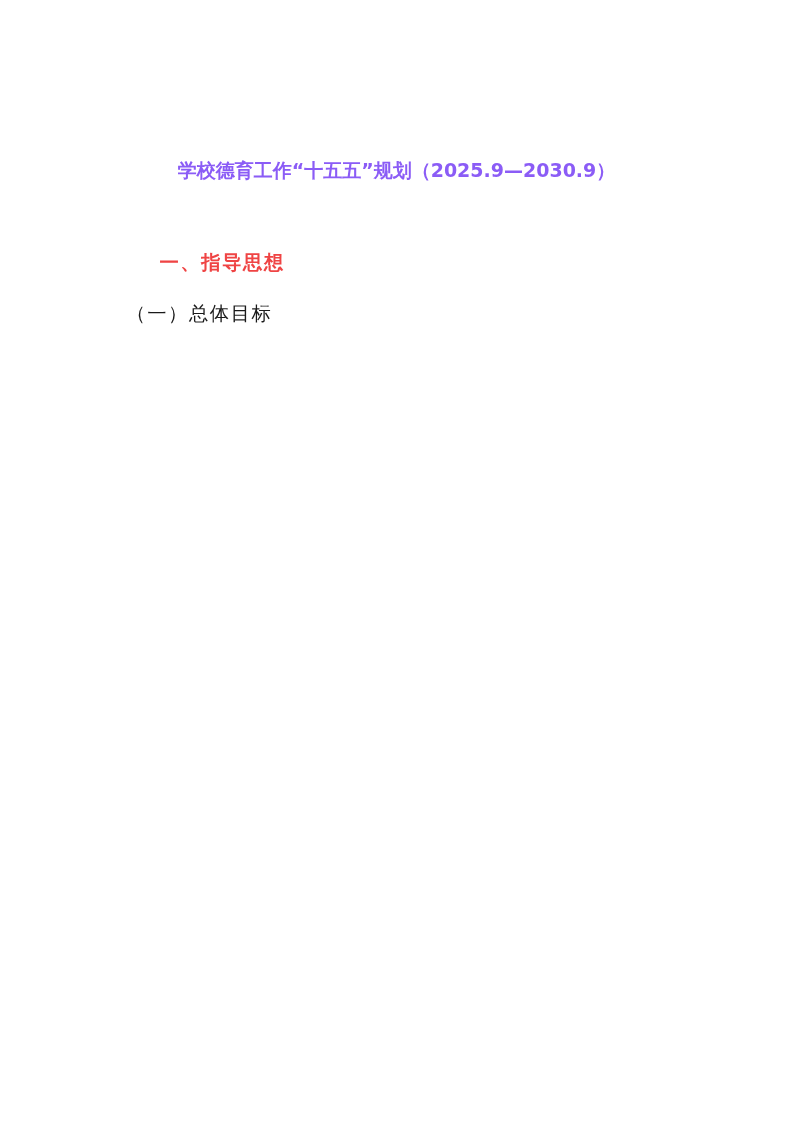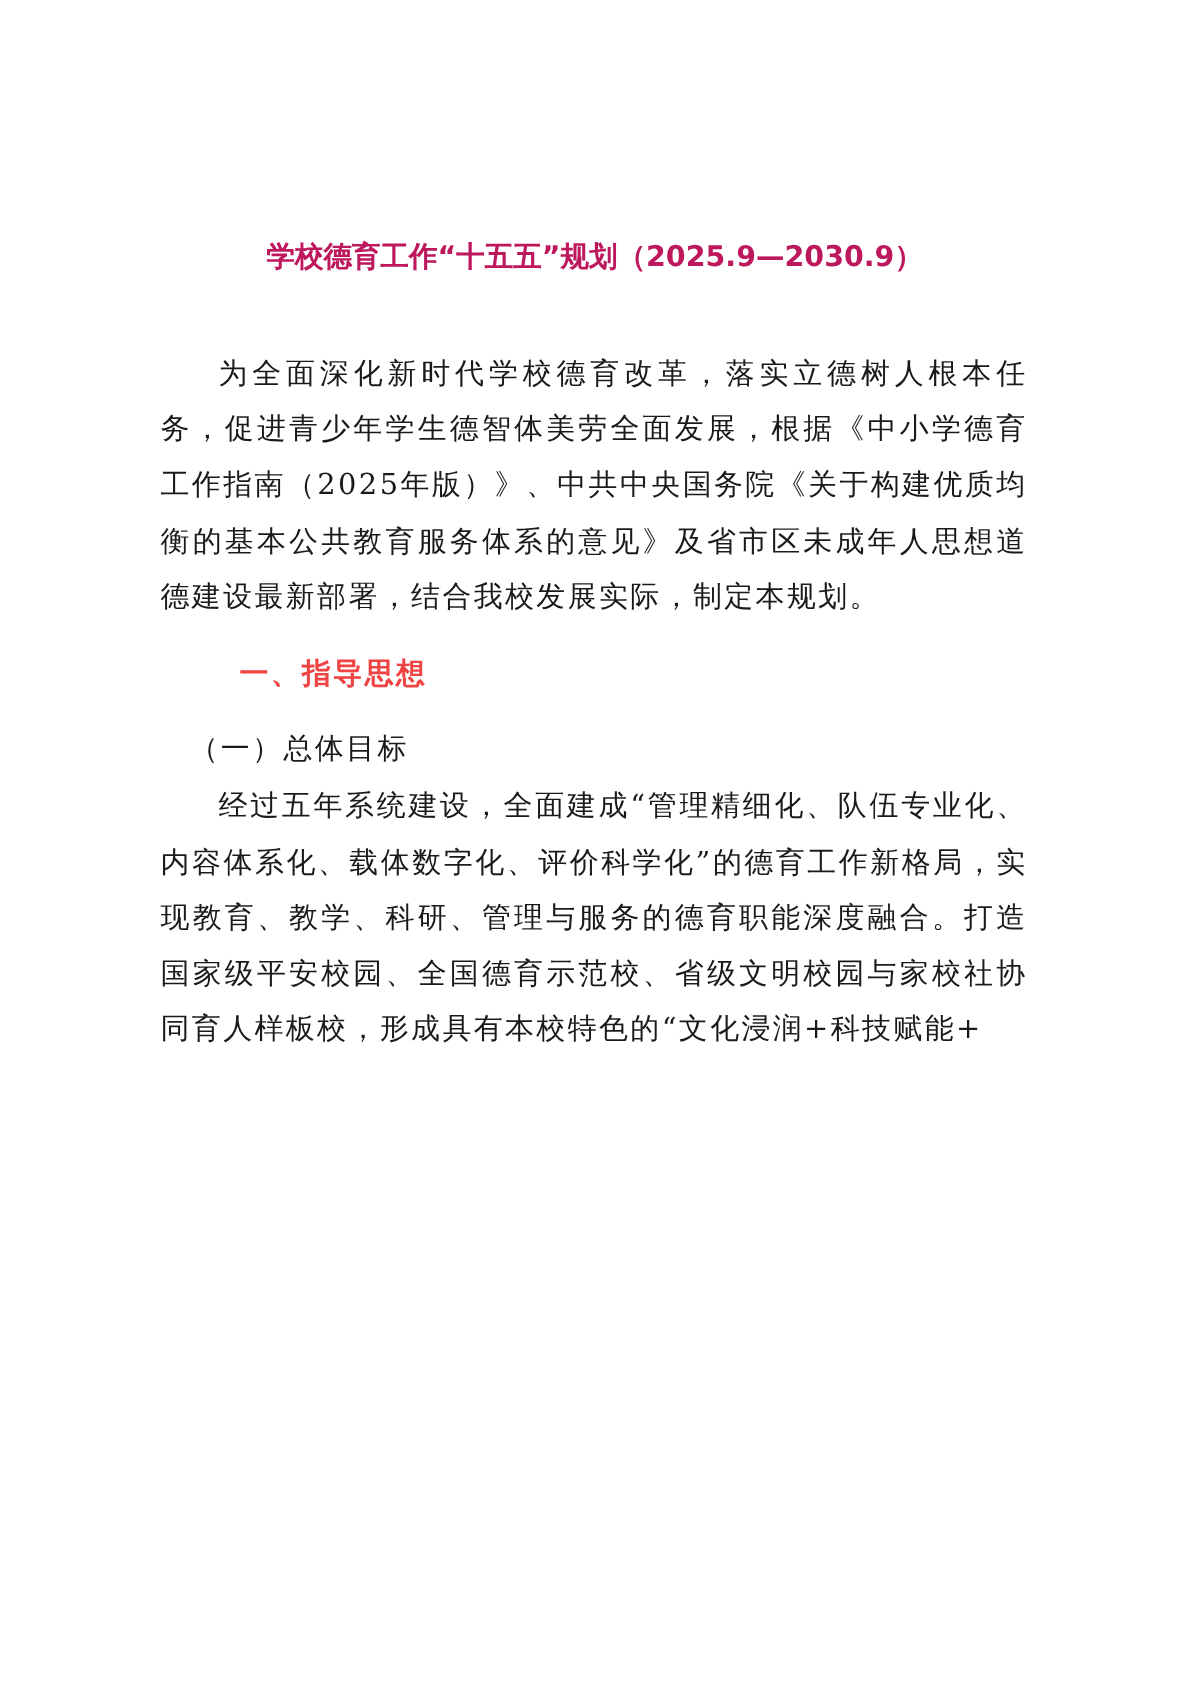--- a/index.html
+++ b/index.html
@@ -5,21 +5,21 @@
   html, body { margin: 0; padding: 0; background: #ffffff; }
   body { width: 793px; height: 1122px; position: relative; overflow: hidden; }
   .page {
     position: absolute; left: 0; top: 0; width: 793px; height: 1122px;
     background: #ffffff;
   }
   .title {
     position: absolute; left: 0; top: 158px; width: 793px;
     text-align: center;
     font-family: "DejaVu Sans", "Liberation Sans", sans-serif;
-    font-weight: bold; font-size: 19px; color: #be185d;
+    font-weight: bold; font-size: 19px; color: #8b5cf6;
     letter-spacing: 0px;
   }
   .body {
     position: absolute; left: 107px; top: 230px; width: 578px;
     font-family: "DejaVu Serif", "Liberation Serif", serif;
     font-size: 19.3px; line-height: 37.2px; color: #1a1a1a;
     text-align: justify;
     letter-spacing: 1.6px;
   }
   .para { margin: 0; text-indent: 2em; }
@@ -30,18 +30,16 @@
   }
   .h2 { margin: 0; text-indent: 1em; font-family: Liberation Serif, serif; }
 </style>
 </head>
 <body>
 
 <div class="page">
   <div class="title">学校德育工作“十五五”规划（2025.9—2030.9）</div>
 
   <div class="body">
-    <p class="para">为全面深化新时代学校德育改革，落实立德树人根本任务，促进青少年学生德智体美劳全面发展，根据《中小学德育工作指南（2025年版）》、中共中央国务院《关于构建优质均衡的基本公共教育服务体系的意见》及省市区未成年人思想道德建设最新部署，结合我校发展实际，制定本规划。</p>
     <p class="h1">一、指导思想</p>
     <p class="h2">（一）总体目标</p>
-    <p class="para">经过五年系统建设，全面建成“管理精细化、队伍专业化、内容体系化、载体数字化、评价科学化”的德育工作新格局，实现教育、教学、科研、管理与服务的德育职能深度融合。打造国家级平安校园、全国德育示范校、省级文明校园与家校社协同育人样板校，形成具有本校特色的“文化浸润+科技赋能+</p>
   </div>
 </div>
 
 </body></html>

